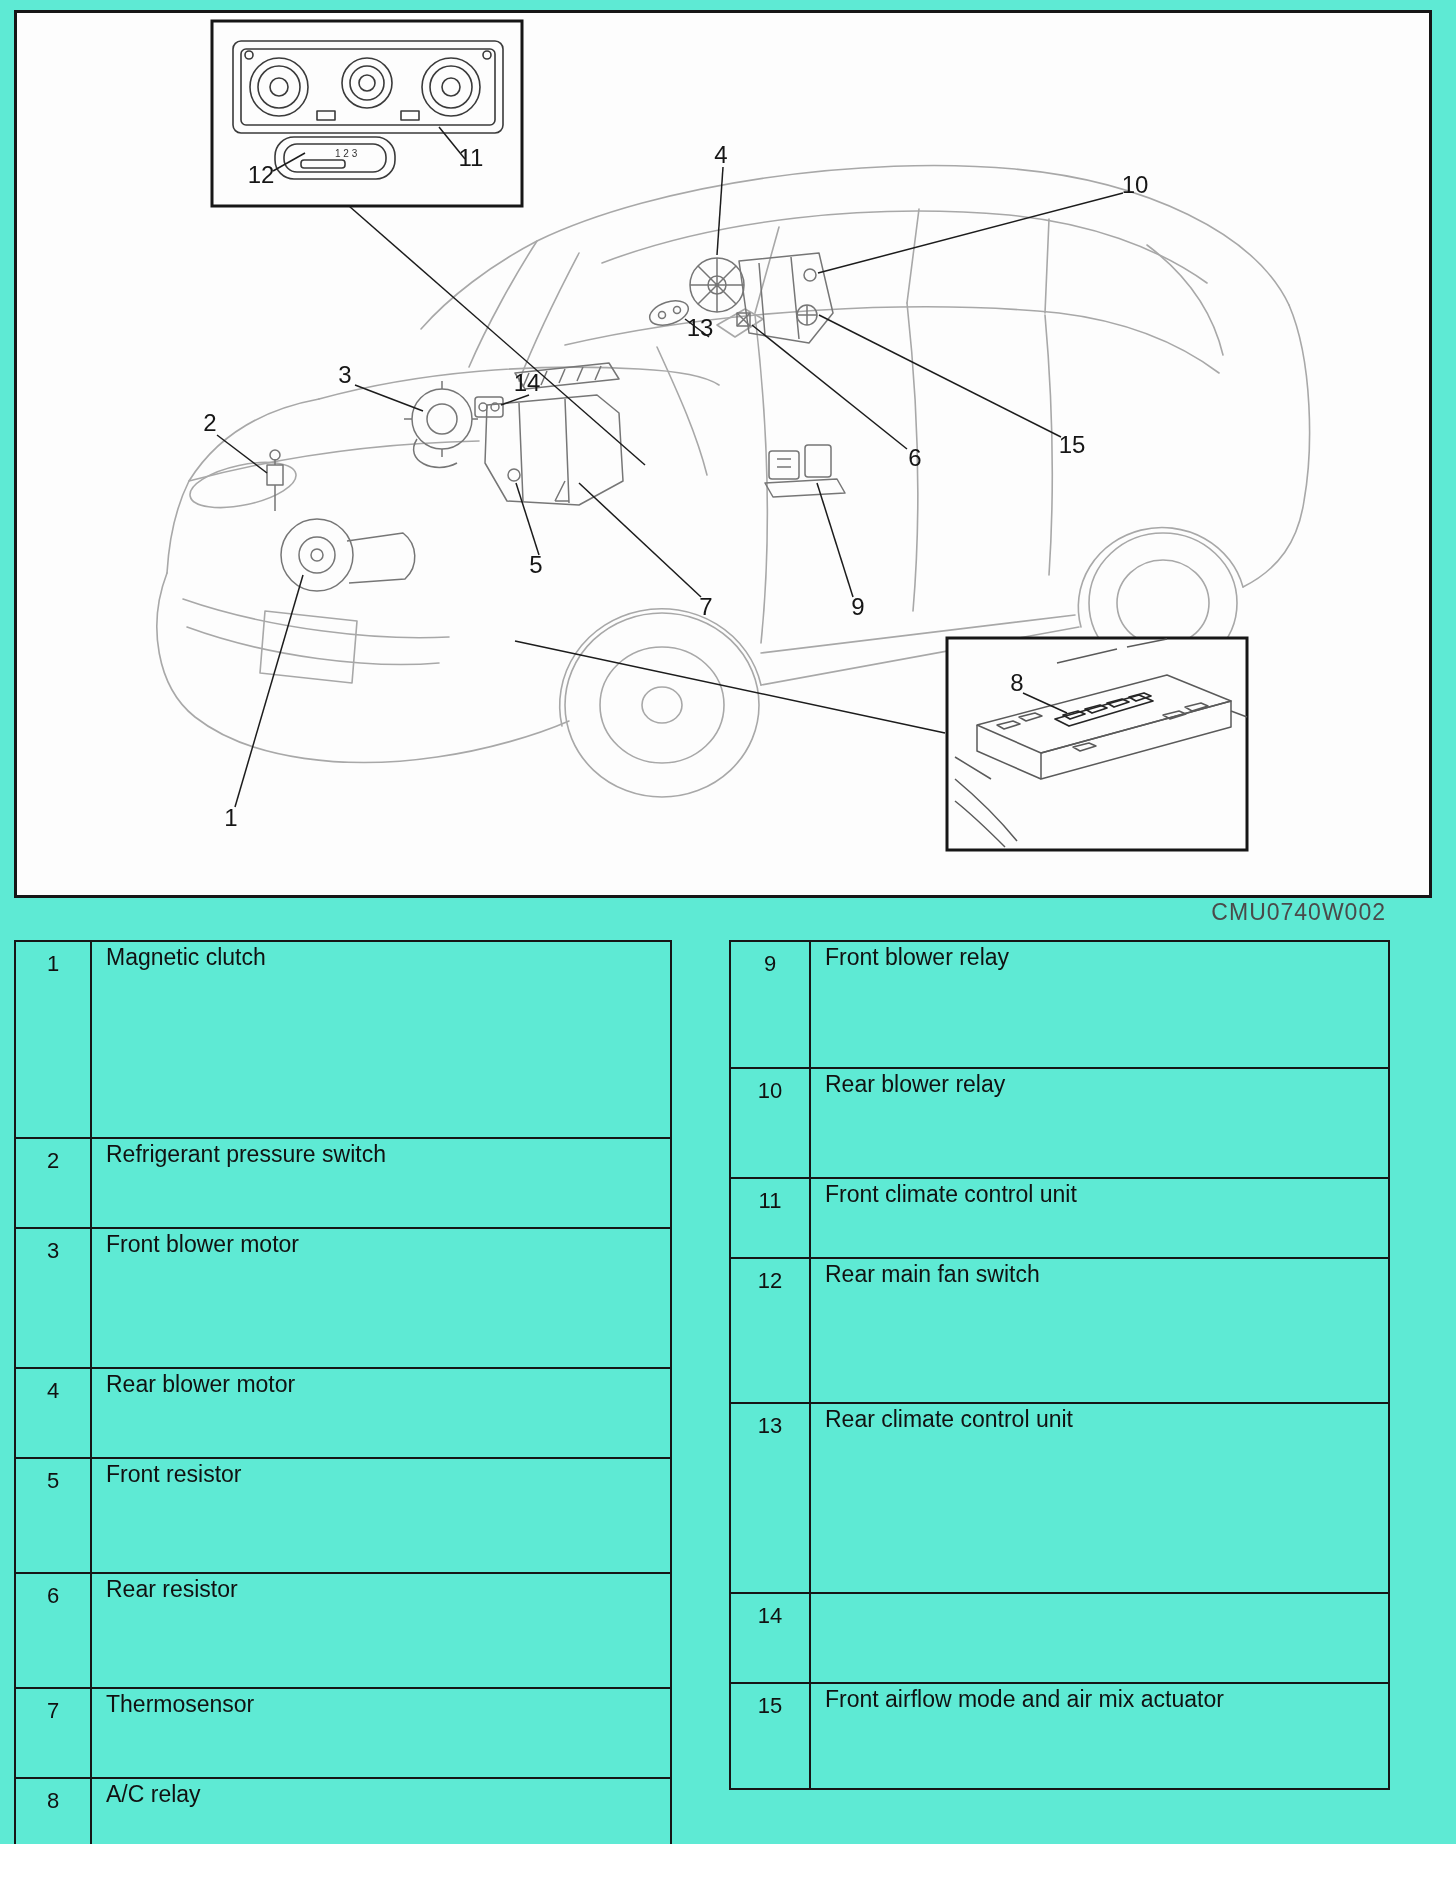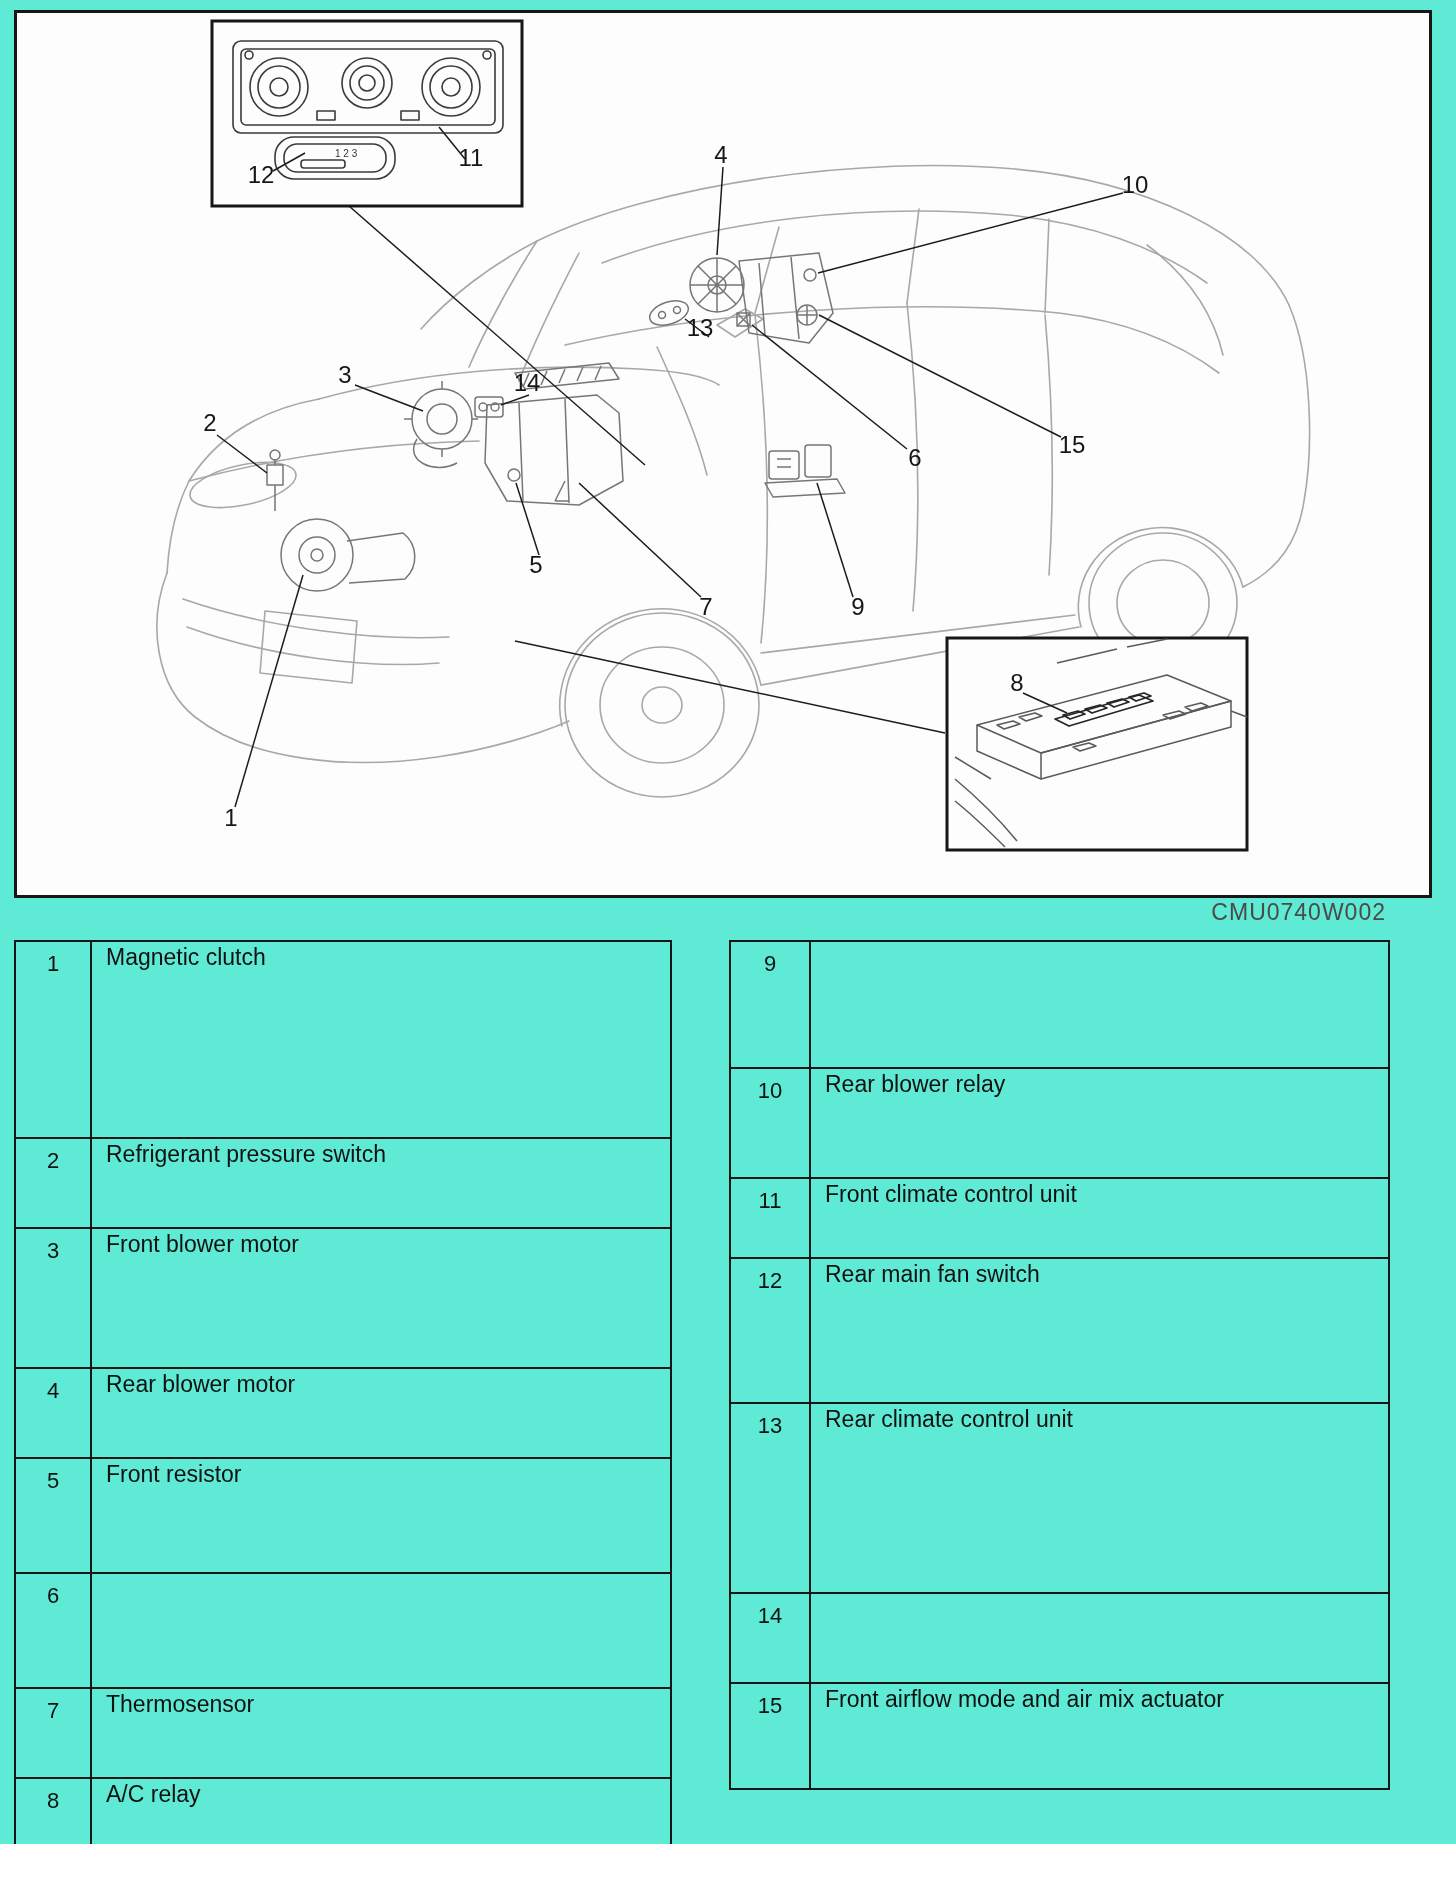--- a/index.html
+++ b/index.html
@@ -250,33 +250,35 @@
       <div class="trow" style="height: 90px;">
         <div class="tnum">4</div>
         <div class="tlabel">Rear blower motor</div>
       </div>
       <div class="trow" style="height: 115px;">
         <div class="tnum">5</div>
         <div class="tlabel">Front resistor</div>
       </div>
       <div class="trow" style="height: 115px;">
         <div class="tnum">6</div>
+        <div class="tlabel">Rear resistor</div>
       </div>
       <div class="trow" style="height: 90px;">
         <div class="tnum">7</div>
         <div class="tlabel">Thermosensor</div>
       </div>
       <div class="trow" style="height: 105px;">
         <div class="tnum">8</div>
         <div class="tlabel">A/C relay</div>
       </div>
     </div>
   <div class="legend legend-right">
       <div class="trow" style="height: 125px;">
         <div class="tnum">9</div>
+        <div class="tlabel">Front blower relay</div>
       </div>
       <div class="trow" style="height: 110px;">
         <div class="tnum">10</div>
         <div class="tlabel">Rear blower relay</div>
       </div>
       <div class="trow" style="height: 80px;">
         <div class="tnum">11</div>
         <div class="tlabel">Front climate control unit</div>
       </div>
       <div class="trow" style="height: 145px;">

